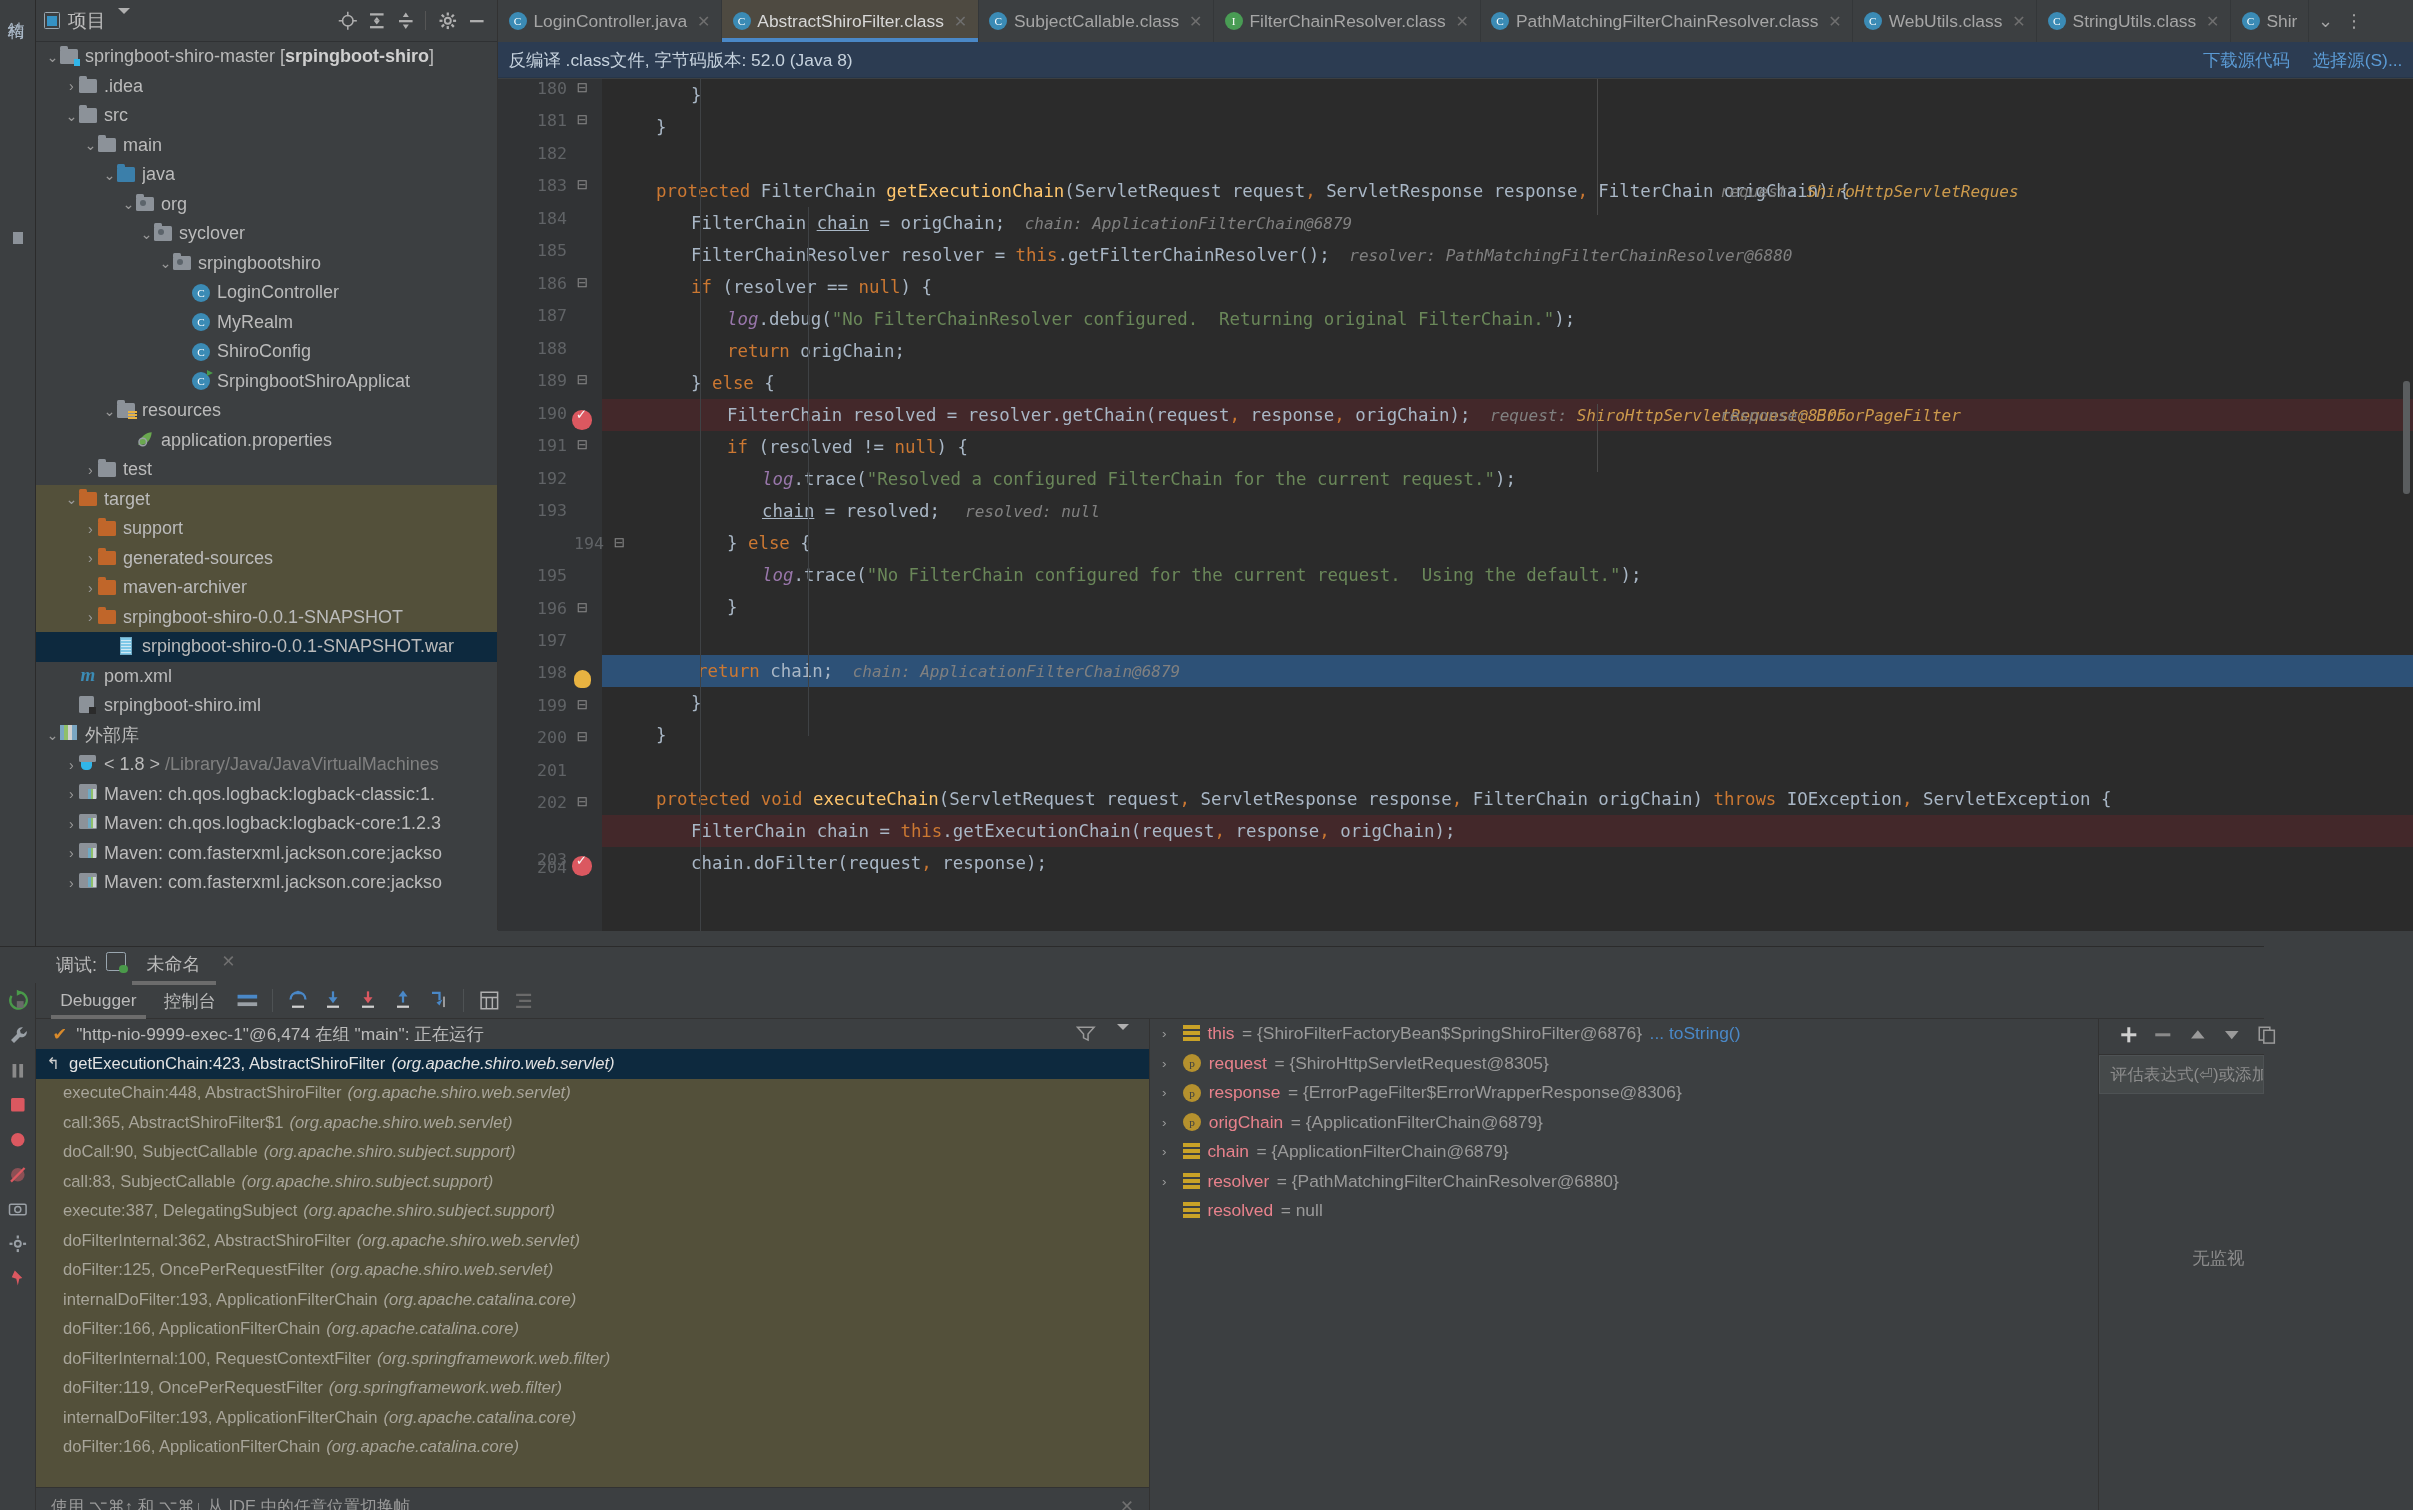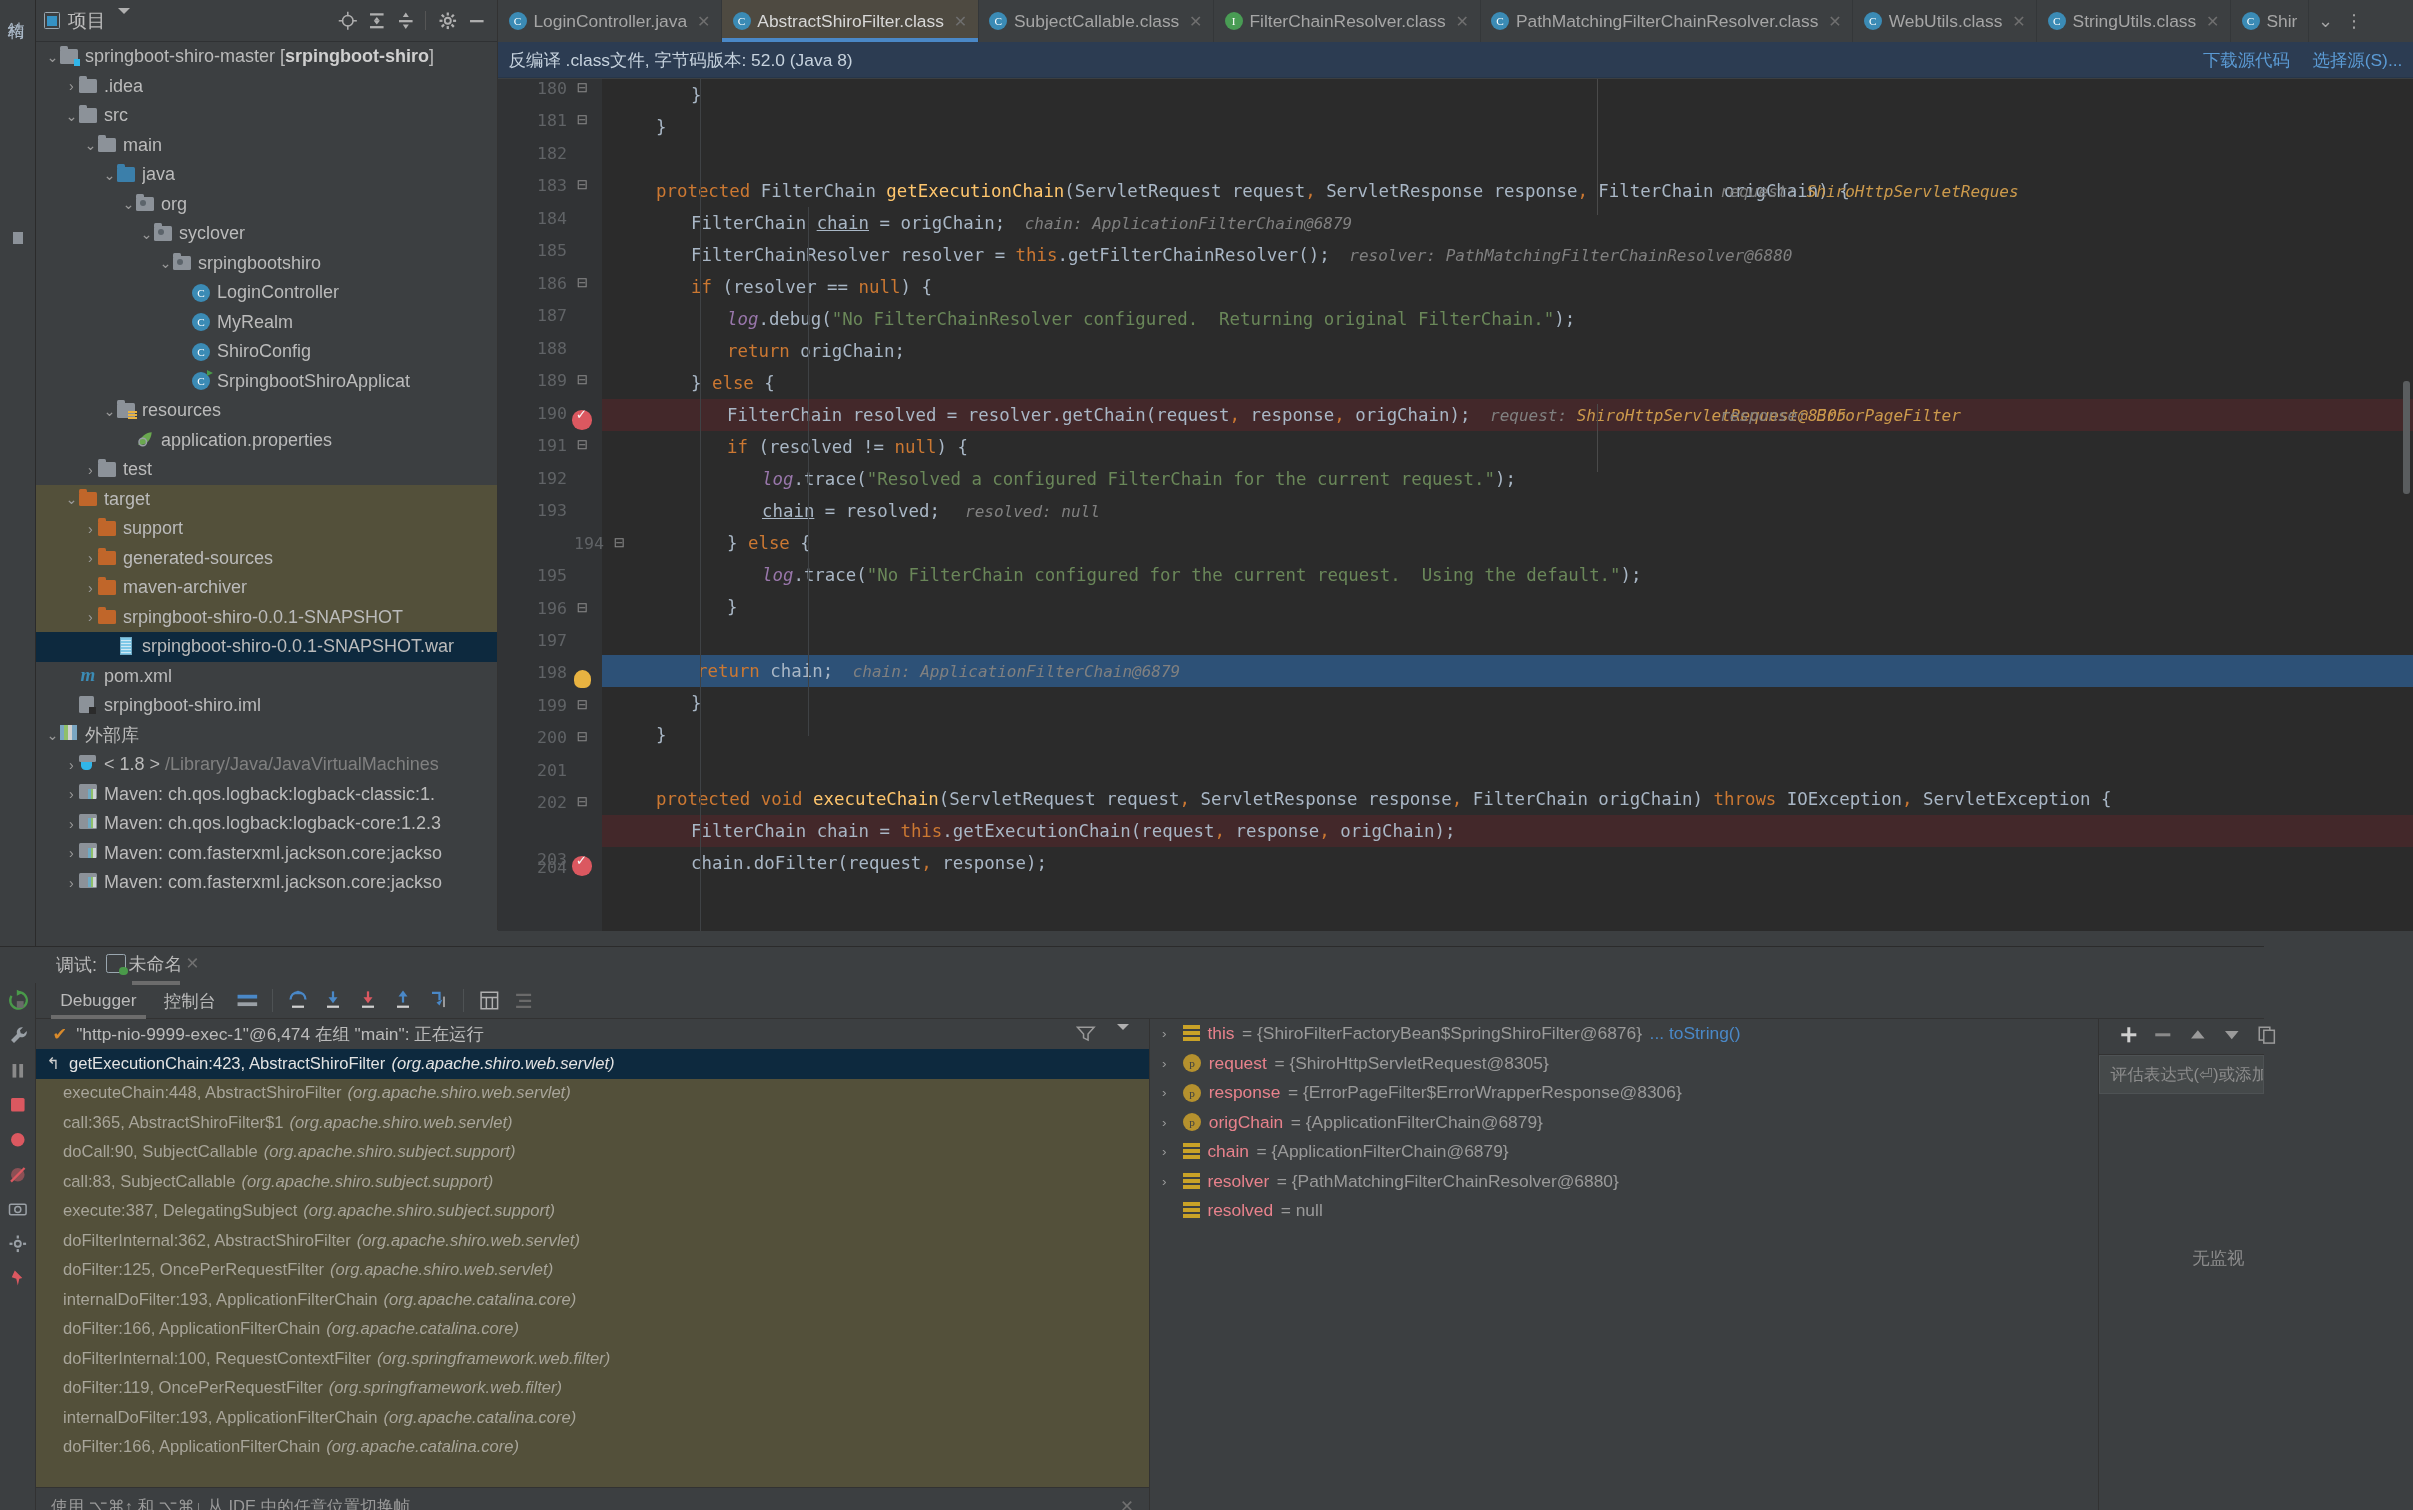--- a/index.html
+++ b/index.html
@@ -181,21 +181,21 @@
 
   
   .debug-wrap {
     position: absolute; left: 0; top: 946px; width: 2264px; height: 580px;
     background: #3c3f41; border-top: 0.8px solid #2b2b2b; padding-left: 44px;
   }
   .debug-head {
     height: 36px; display: flex; align-items: center; padding: 0 12px; gap: 9px;
     font-size: 18px; color: #bbbbbb;
   }
-  .dh-tab { display:flex; align-items:center; gap:3px; position: relative; padding-bottom: 3px;}
+  .dh-tab { display:flex; gap:21px; position: relative; padding-bottom: 3px;}
   .dh-tab::after { content:""; position:absolute; left: 26px; right: 19.6px; bottom: -6px; height: 3.8px; background:#6c6c6c;}
   .dh-ico { width:19.6px;height:19.6px;border:1.5px solid #9aa7b0;border-radius:2.3px;position:relative;}
   .dh-ico::after{content:"";position:absolute;right:-3px;bottom:-3px;width:8.3px;height:8.3px;border-radius:50%;background:#4a9a4a;}
   .dh-x { color:#707070; font-size:16.6px; }
 
   .dbg-rail {
     position: absolute; left: 0; top: 36px; width: 36px; bottom: 0; background: #3c3f41;
     border-right: 0.8px solid #323232;
   }
   .dbg-rail-ico { position:absolute; left:6.8px; width:22.7px;height:22.7px; display:flex;align-items:center;justify-content:center;}

